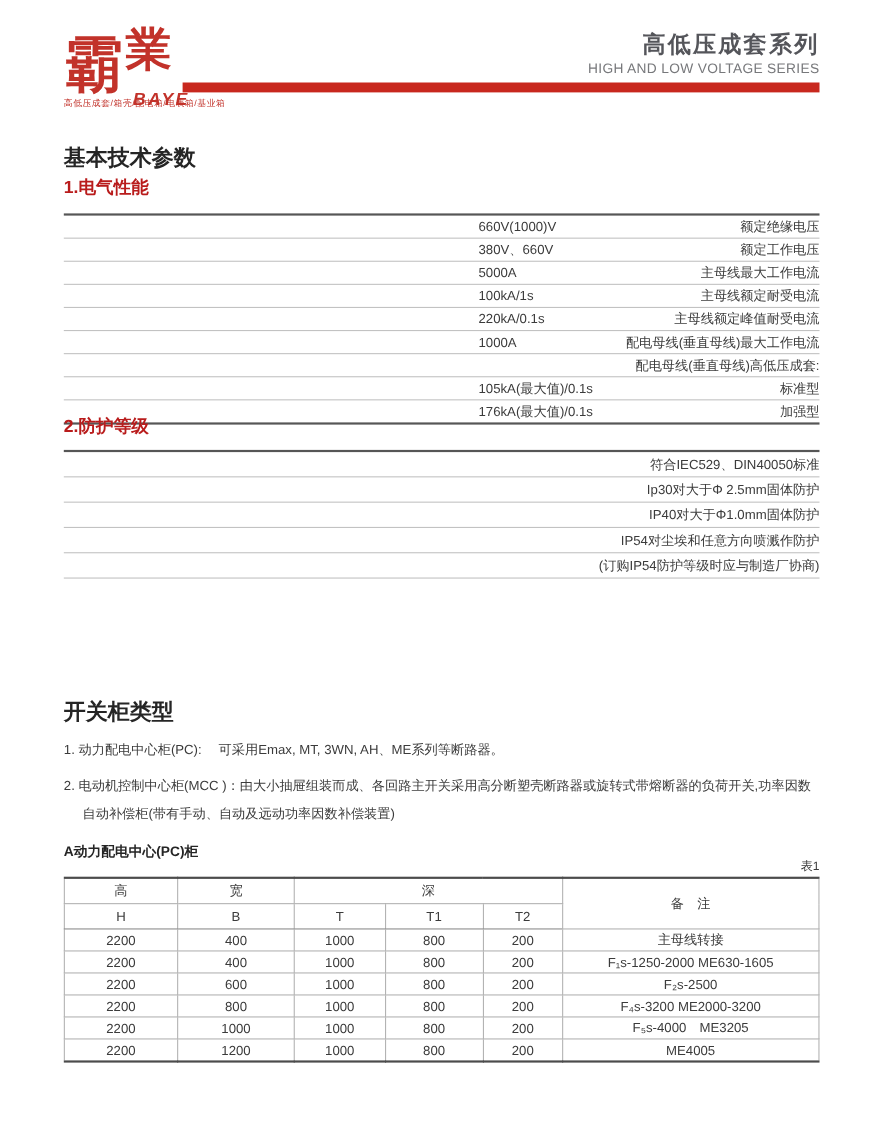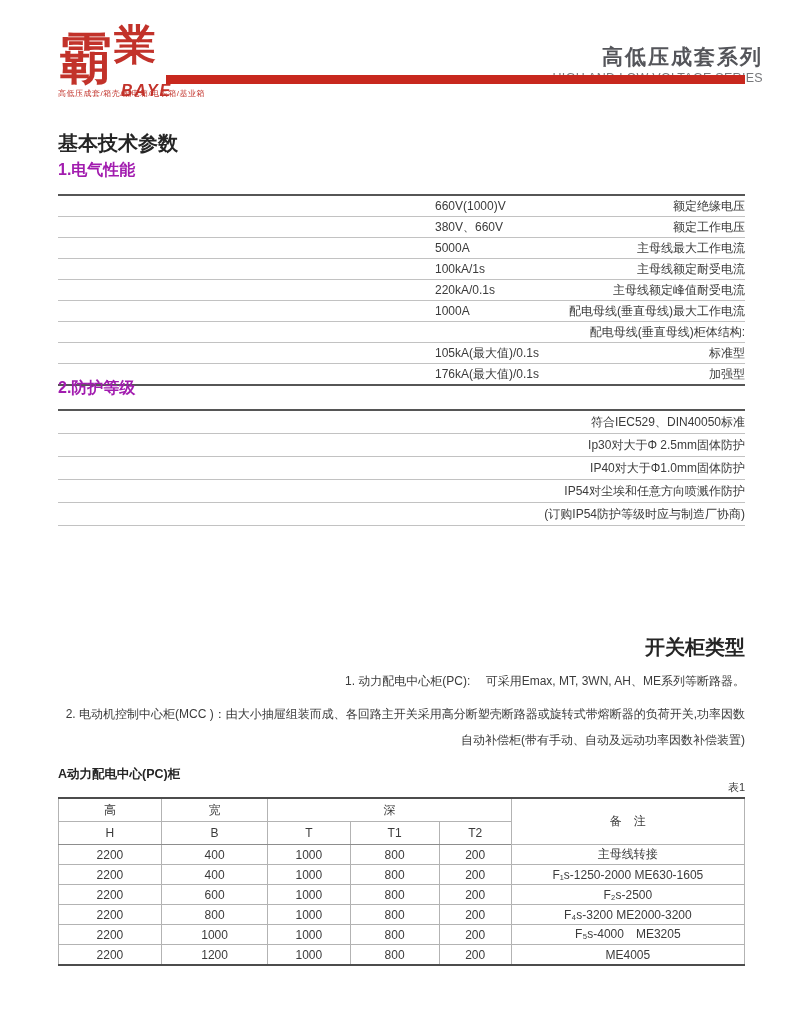--- a/index.html
+++ b/index.html
@@ -13,29 +13,29 @@
   
   .logo{position:absolute;left:58px;top:24px;color:#c2322a;}
   .logo-cn{font-family:"DejaVu Serif","Liberation Serif",serif;font-weight:bold;line-height:1;}
   .logo-char-main{font-size:54px;display:inline-block;}
   .logo-char-second{font-size:42px;display:inline-block;vertical-align:18px;margin-left:2px;}
   .logo-latin{
     position:absolute;left:63px;top:58px;font-size:16px;font-weight:bold;
     font-style:italic;letter-spacing:2px;color:#c2322a;
   }
   .logo-tagline{position:absolute;left:58px;top:88px;font-size:8px;color:#c2322a;letter-spacing:0.5px;}
-  .hdr-right{position:absolute;right:37px;top:28px;text-align:right;margin-top:16px;}
+  .hdr-right{position:absolute;right:55px;top:28px;text-align:right;}
   .hdr-title-cn{font-size:21px;font-weight:bold;color:#54555a;letter-spacing:2px;line-height:1.2;}
   .hdr-title-en{font-size:12.5px;color:#77787b;margin-top:2px;letter-spacing:0.3px;}
   .hdr-bar{position:absolute;left:166px;top:75px;width:579px;height:9px;background:#c8281e;}
 
   
   .content{position:absolute;left:58px;width:687px;font-size:12px;}
   .h-main{font-size:20px;font-weight:bold;color:#252525;}
-  .h-sec{font-size:16px;font-weight:bold;color:#a21caf;}
+  .h-sec{font-size:16px;font-weight:bold;color:#b91c1c;}
 
   
   .spec-table{border-top:2px solid #565656;}
   .spec-row{position:relative;height:20px;line-height:20px;border-bottom:1px solid #c2c2c2;overflow:hidden;text-align:right;}
   .spec-row.tall{height:22px;line-height:22px;}
   .spec-row.last{border-bottom:2px solid #565656;}
   .spec-label{display:inline-block;}
   .spec-row.indent .spec-label{padding-left:145px;}
   .spec-value{position:absolute;left:377px;top:0;}
 
@@ -80,39 +80,39 @@
 
   <div class="content" style="top:160px;">
     <div class="h-sec" style="margin-bottom:13px;">1.电气性能</div>
     <div class="spec-table">
       <div class="spec-row"><span class="spec-label">额定绝缘电压</span><span class="spec-value">660V(1000)V</span></div>
       <div class="spec-row"><span class="spec-label">额定工作电压</span><span class="spec-value">380V、660V</span></div>
       <div class="spec-row"><span class="spec-label">主母线最大工作电流</span><span class="spec-value">5000A</span></div>
       <div class="spec-row"><span class="spec-label">主母线额定耐受电流</span><span class="spec-value">100kA/1s</span></div>
       <div class="spec-row"><span class="spec-label">主母线额定峰值耐受电流</span><span class="spec-value">220kA/0.1s</span></div>
       <div class="spec-row"><span class="spec-label">配电母线(垂直母线)最大工作电流</span><span class="spec-value">1000A</span></div>
-      <div class="spec-row"><span class="spec-label">配电母线(垂直母线)柜体结构:</span><span class="spec-value"></span></div>
+      <div class="spec-row"><span class="spec-label">配电母线(垂直母线)高低压成套:</span><span class="spec-value"></span></div>
       <div class="spec-row indent"><span class="spec-label">标准型</span><span class="spec-value">105kA(最大值)/0.1s</span></div>
       <div class="spec-row indent last"><span class="spec-label">加强型</span><span class="spec-value">176kA(最大值)/0.1s</span></div>
     </div>
   </div>
 
   <div class="content" style="top:378px;">
     <div class="h-sec" style="margin-bottom:10px;">2.防护等级</div>
     <div class="spec-table">
       <div class="spec-row tall">符合IEC529、DIN40050标准</div>
       <div class="spec-row tall">Ip30对大于Φ 2.5mm固体防护</div>
       <div class="spec-row tall">IP40对大于Φ1.0mm固体防护</div>
       <div class="spec-row tall">IP54对尘埃和任意方向喷溅作防护</div>
       <div class="spec-row tall">(订购IP54防护等级时应与制造厂协商)</div>
     </div>
   </div>
 
 
-  <div class="content" style="top:634px;text-align:right;">
+  <div class="content" style="top:634px;">
     <div class="h-main">开关柜类型</div>
     <div class="type-item">1. 动力配电中心柜(PC):　 可采用Emax, MT, 3WN, AH、ME系列等断路器。</div>
     <div class="type-item multiline">2. 电动机控制中心柜(MCC )：由大小抽屉组装而成、各回路主开关采用高分断塑壳断路器或旋转式带熔断器的负荷开关,功率因数自动补偿柜(带有手动、自动及远动功率因数补偿装置)</div>
   </div>
 
   <div class="content" style="top:766px;">
     <div class="tbl-title">A动力配电中心(PC)柜</div>
     <div class="tbl-tag">表1</div>
     <table class="dim">
       <colgroup>

